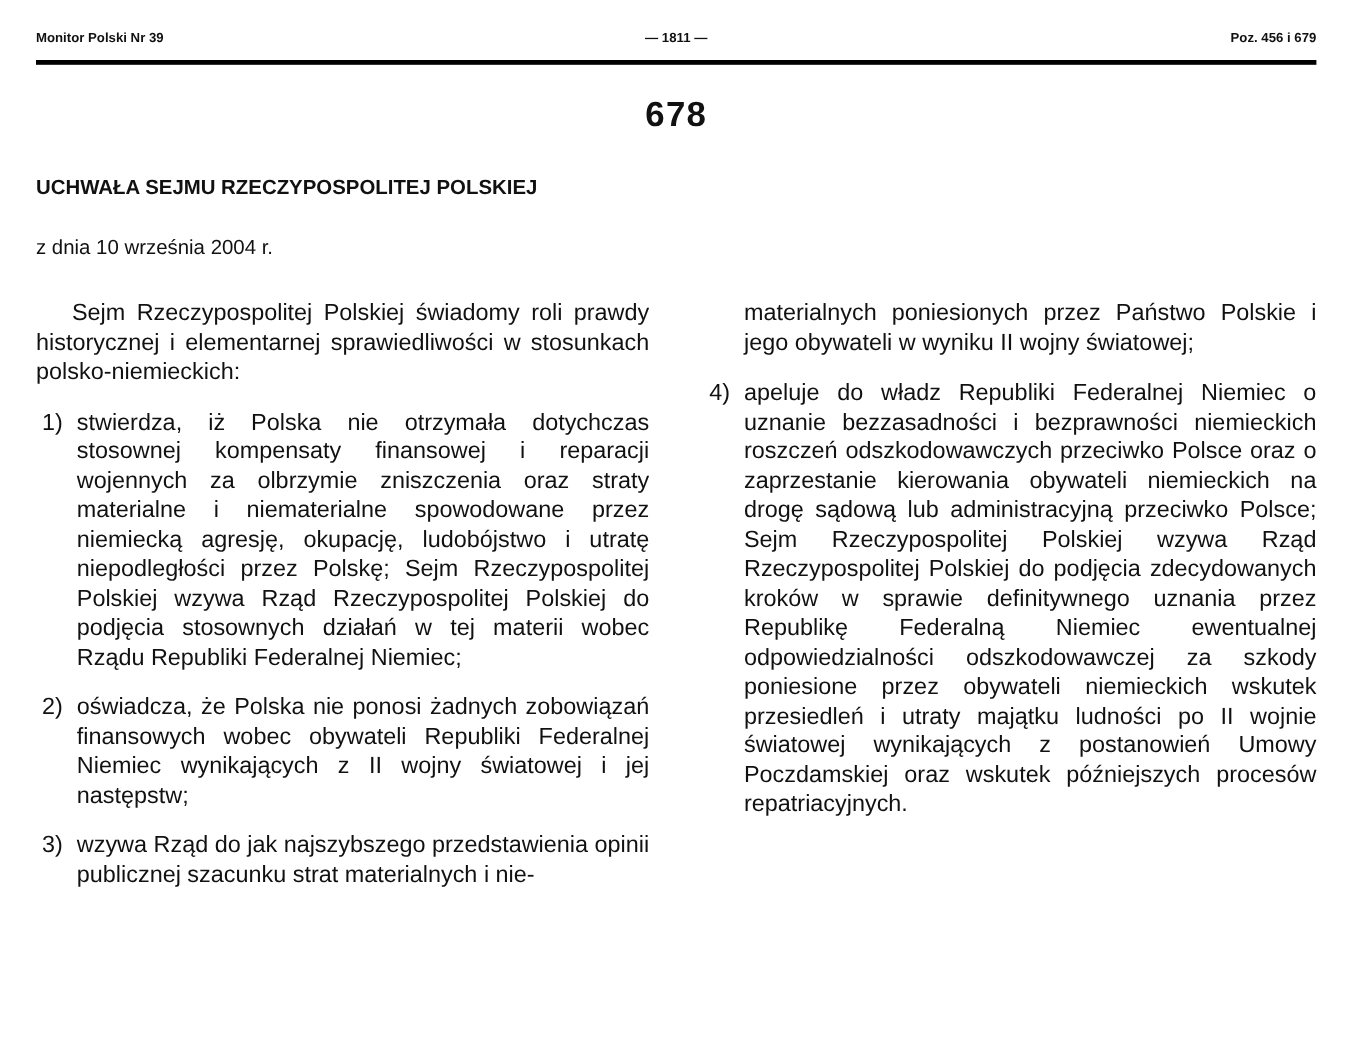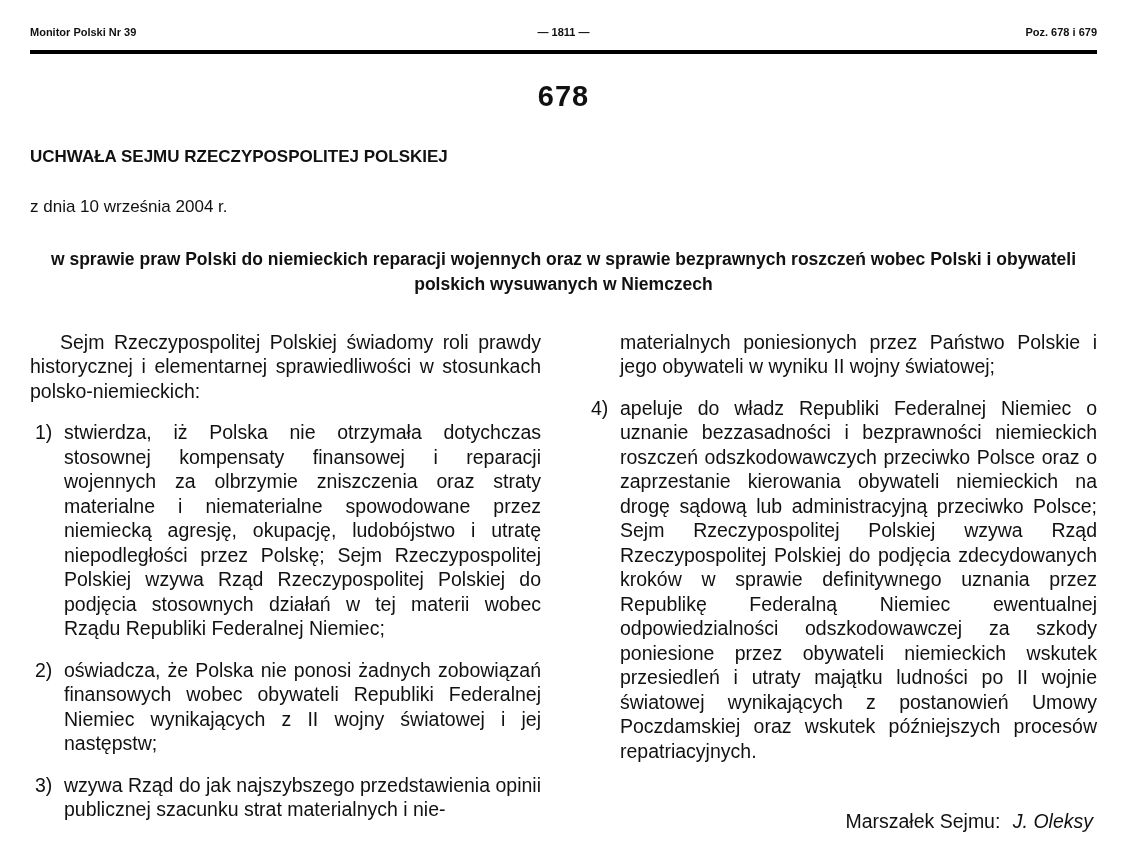--- a/index.html
+++ b/index.html
@@ -80,32 +80,31 @@
   .sig-name { font-style: italic; margin-left: 7px; }
 </style>
 </head>
 <body>
 
 <div class="page">
 
   <div class="running-header">
     <span>Monitor Polski Nr 39</span>
     <span class="center">— 1811 —</span>
-    <span>Poz. 678 i 679</span>
+    <span>Poz. 456 i 679</span>
   </div>
 
   <div class="header-rule"></div>
 
   <div class="act-number">678</div>
 
   <h1 class="doc-title">UCHWAŁA SEJMU RZECZYPOSPOLITEJ POLSKIEJ</h1>
 
   <div class="doc-date">z dnia 10 września 2004 r.</div>
 
-  <div class="doc-subject">w sprawie praw Polski do niemieckich reparacji wojennych oraz w sprawie bezprawnych roszczeń wobec Polski i obywateli polskich wysuwanych w Niemczech</div>
 
   <main class="columns">
 
     <section class="col">
       <p class="intro">Sejm Rzeczypospolitej Polskiej świadomy roli prawdy historycznej i elementarnej sprawiedliwości w stosunkach polsko-niemieckich:</p>
 
       <div class="list-item">
         <span class="item-num">1)</span>
         <span class="item-text">stwierdza, iż Polska nie otrzymała dotychczas stosownej kompensaty finansowej i reparacji wojennych za olbrzymie zniszczenia oraz straty materialne i niematerialne spowodowane przez niemiecką agresję, okupację, ludobójstwo i utratę niepodległości przez Polskę; Sejm Rzeczypospolitej Polskiej wzywa Rząd Rzeczypospolitej Polskiej do podjęcia stosownych działań w tej materii wobec Rządu Republiki Federalnej Niemiec;</span>
       </div>
@@ -122,21 +121,17 @@
     </section>
 
     <section class="col">
       <p class="continuation">materialnych poniesionych przez Państwo Polskie i jego obywateli w wyniku II wojny światowej;</p>
 
       <div class="list-item">
         <span class="item-num">4)</span>
         <span class="item-text">apeluje do władz Republiki Federalnej Niemiec o uznanie bezzasadności i bezprawności niemieckich roszczeń odszkodowawczych przeciwko Polsce oraz o zaprzestanie kierowania obywateli niemieckich na drogę sądową lub administracyjną przeciwko Polsce; Sejm Rzeczypospolitej Polskiej wzywa Rząd Rzeczypospolitej Polskiej do podjęcia zdecydowanych kroków w sprawie definitywnego uznania przez Republikę Federalną Niemiec ewentualnej odpowiedzialności odszkodowawczej za szkody poniesione przez obywateli niemieckich wskutek przesiedleń i utraty majątku ludności po II wojnie światowej wynikających z postanowień Umowy Poczdamskiej oraz wskutek późniejszych procesów repatriacyjnych.</span>
       </div>
 
-      <p class="signature">
-        <span>Marszałek Sejmu:</span>
-        <span class="sig-name">J. Oleksy</span>
-      </p>
     </section>
 
   </main>
 
 </div>
 
 </body></html>

